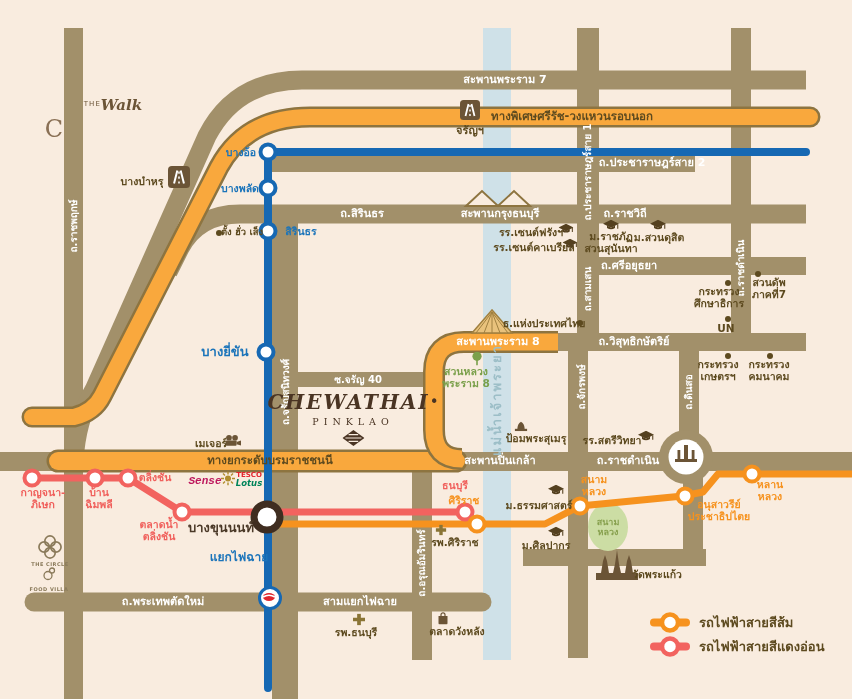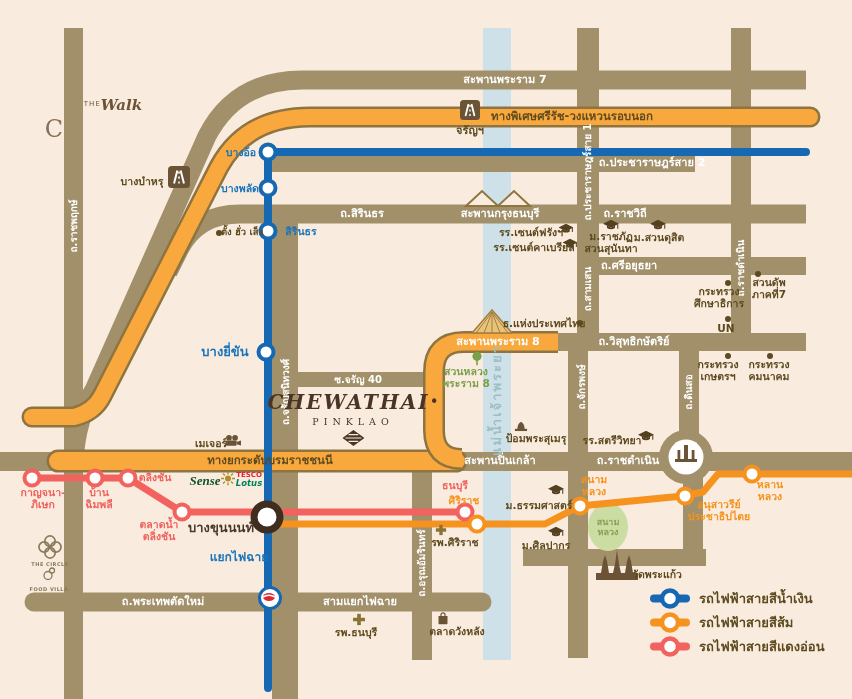--- a/index.html
+++ b/index.html
@@ -29,21 +29,21 @@
   .dot{position:absolute;width:6px;height:6px;border-radius:50%;background:#5d4a1f;
        transform:translate(-50%,-50%);}
   .brand{position:absolute;transform:translate(-50%,-50%);text-align:center;color:#4a3423;}
   .brand .nm{font-family:"DejaVu Serif",serif;font-weight:bold;font-size:20px;letter-spacing:2px;font-style:italic;}
   .brand .bl{font-size:15px;vertical-align:2px;}
   .brand .sb{font-family:"DejaVu Serif",serif;font-size:9.5px;letter-spacing:5px;margin-top:2px;}
   .logo{position:absolute;transform:translate(-50%,-50%);text-align:center;color:#6b5436;}
   .walk-the{font-size:7px;letter-spacing:1px;vertical-align:4px;}
   .walk-w{font-family:"DejaVu Serif",serif;font-style:italic;font-weight:bold;font-size:15px;}
   .c-big{font-family:"DejaVu Serif",serif;font-size:24px;color:#8a7055;}
-  .sense{font-family:Liberation Serif, serif;font-style:italic;font-weight:bold;font-size:13px;color:#14532d;}
+  .sense{font-family:Liberation Mono, monospace;font-style:italic;font-weight:bold;font-size:11px;color:#be185d;}
   .tesco{font-size:7px;font-weight:bold;color:#e4262d;line-height:1;}
   .lotus{font-size:8.5px;font-weight:bold;font-style:italic;color:#00845a;line-height:1;}
   .tinytxt{font-size:5px;color:#8a7a5a;font-weight:bold;letter-spacing:.5px;}
   .legend-row{position:absolute;display:flex;align-items:center;gap:9px;}
   .legend-txt{font-weight:bold;font-size:13px;color:#5d4a1f;white-space:nowrap;}
   .riv-lb{color:#9cbec7;font-size:13px;letter-spacing:2px;}
 </style>
 </head>
 <body>
 
@@ -345,27 +345,20 @@
   </div>
   <div class="logo tinytxt" style="left:50px;top:564px">THE CIRCLE</div>
   <div class="ic" style="left:49px;top:576px">
     <svg width="15" height="15" viewBox="0 0 15 15" fill="none" stroke="#8a7a5a" stroke-width="1.3">
       <circle cx="6.5" cy="9" r="4"></circle>
         <circle cx="10.5" cy="4" r="2.5"></circle>
     </svg>
   </div>
   <div class="logo tinytxt" style="left:49px;top:589px">FOOD VILLA</div>
 
-  <div class="legend-row" style="left:650px;top:588px">
-    <svg width="40" height="21">
-      <rect y="6.5" width="40" height="8" rx="4" fill="#1668b3"></rect>
-      <circle cx="20" cy="10.5" r="8" fill="#fff" stroke="#1668b3" stroke-width="4.5"></circle>
-    </svg>
-    <span class="legend-txt">รถไฟฟ้าสายสีน้ำเงิน</span>
-  </div>
   <div class="legend-row" style="left:650px;top:636px">
     <svg width="40" height="21">
       <rect y="6.5" width="40" height="8" rx="4" fill="#f2635f"></rect>
       <circle cx="20" cy="10.5" r="8" fill="#fff" stroke="#f2635f" stroke-width="4.5"></circle>
     </svg>
     <span class="legend-txt">รถไฟฟ้าสายสีแดงอ่อน</span>
   </div>
   <div class="legend-row" style="left:650px;top:612px">
     <svg width="40" height="21">
       <rect y="6.5" width="40" height="8" rx="4" fill="#f6921e"></rect>

